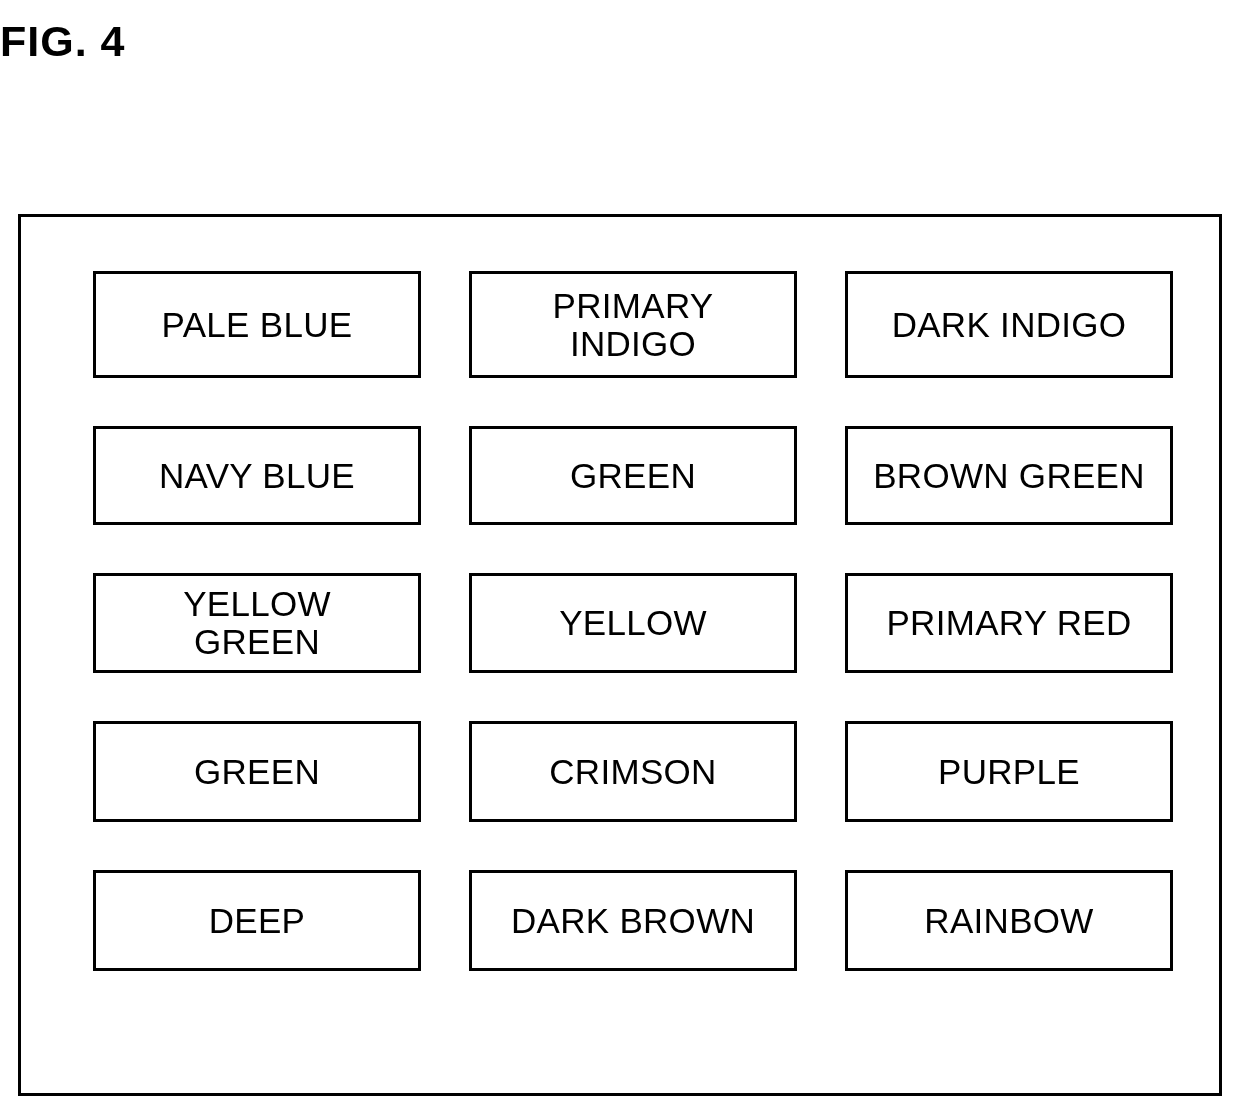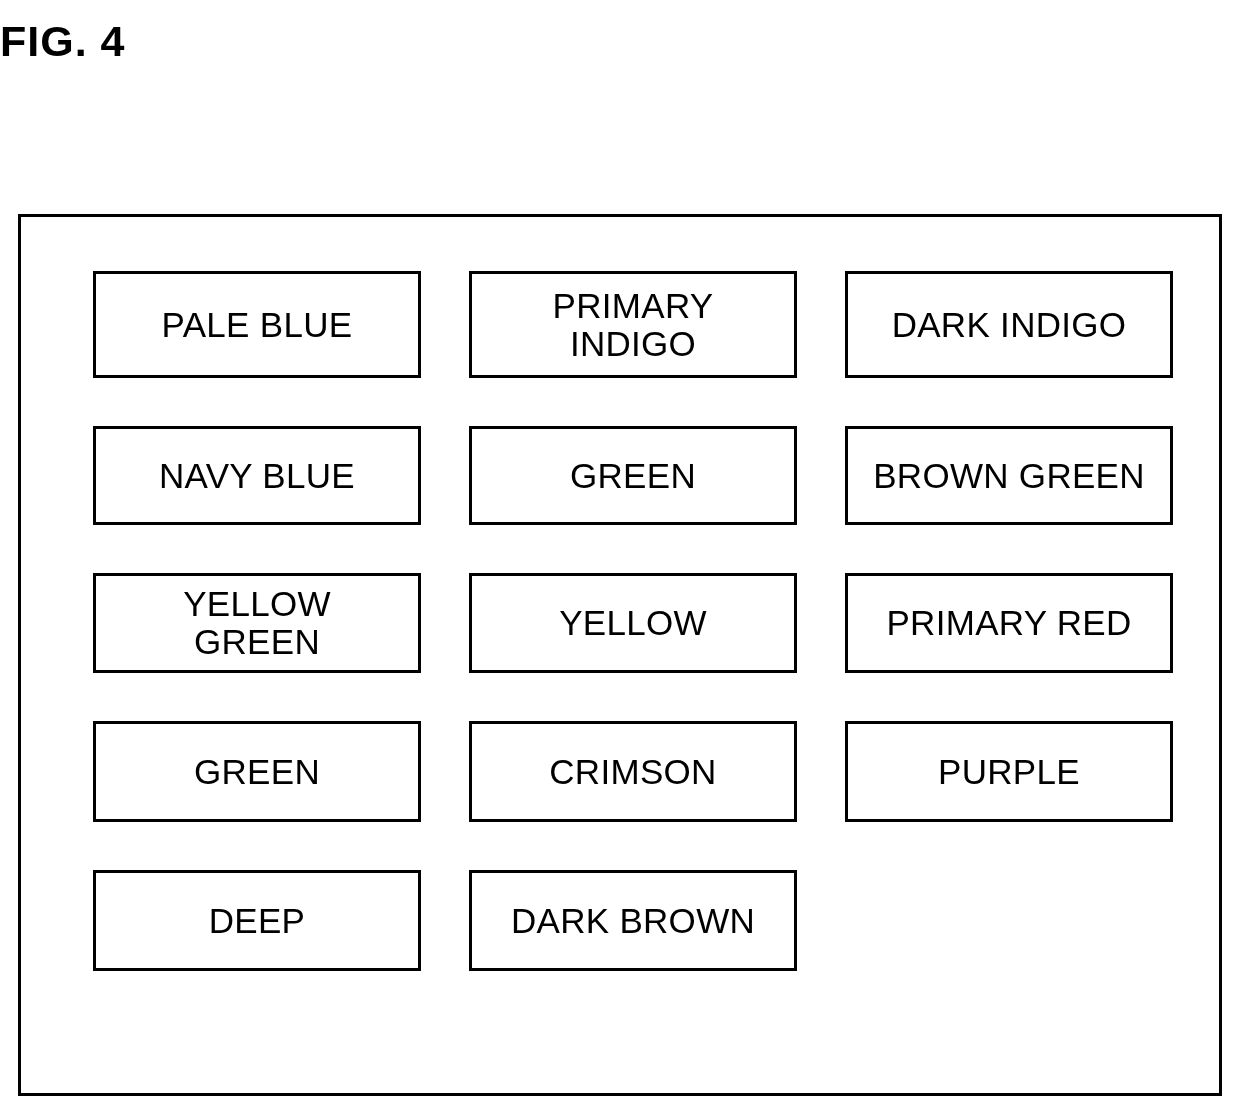--- a/index.html
+++ b/index.html
@@ -149,15 +149,18 @@
     </div>
 
     <div class="color-box">
       <span class="color-box-label">DEEP</span>
     </div>
 
     <div class="color-box">
       <span class="color-box-label">DARK BROWN</span>
     </div>
 
+    <div class="color-box">
+      <span class="color-box-label">RAINBOW</span>
+    </div>
 
   </div>
 </div>
 
 </body></html>

